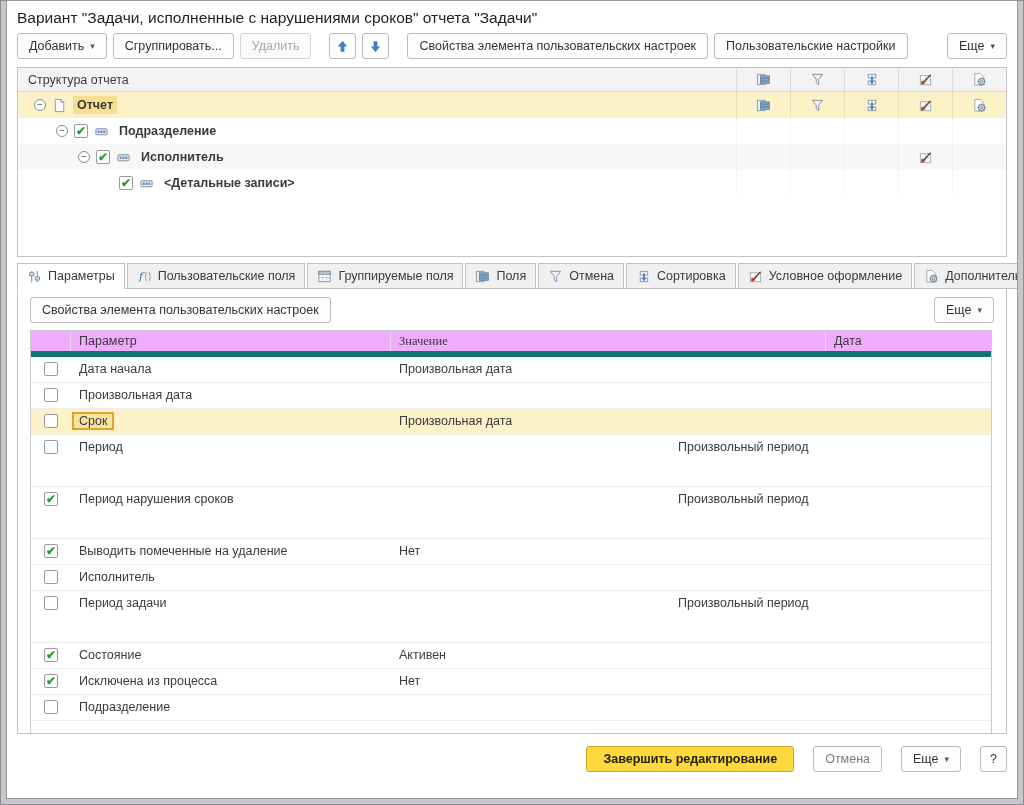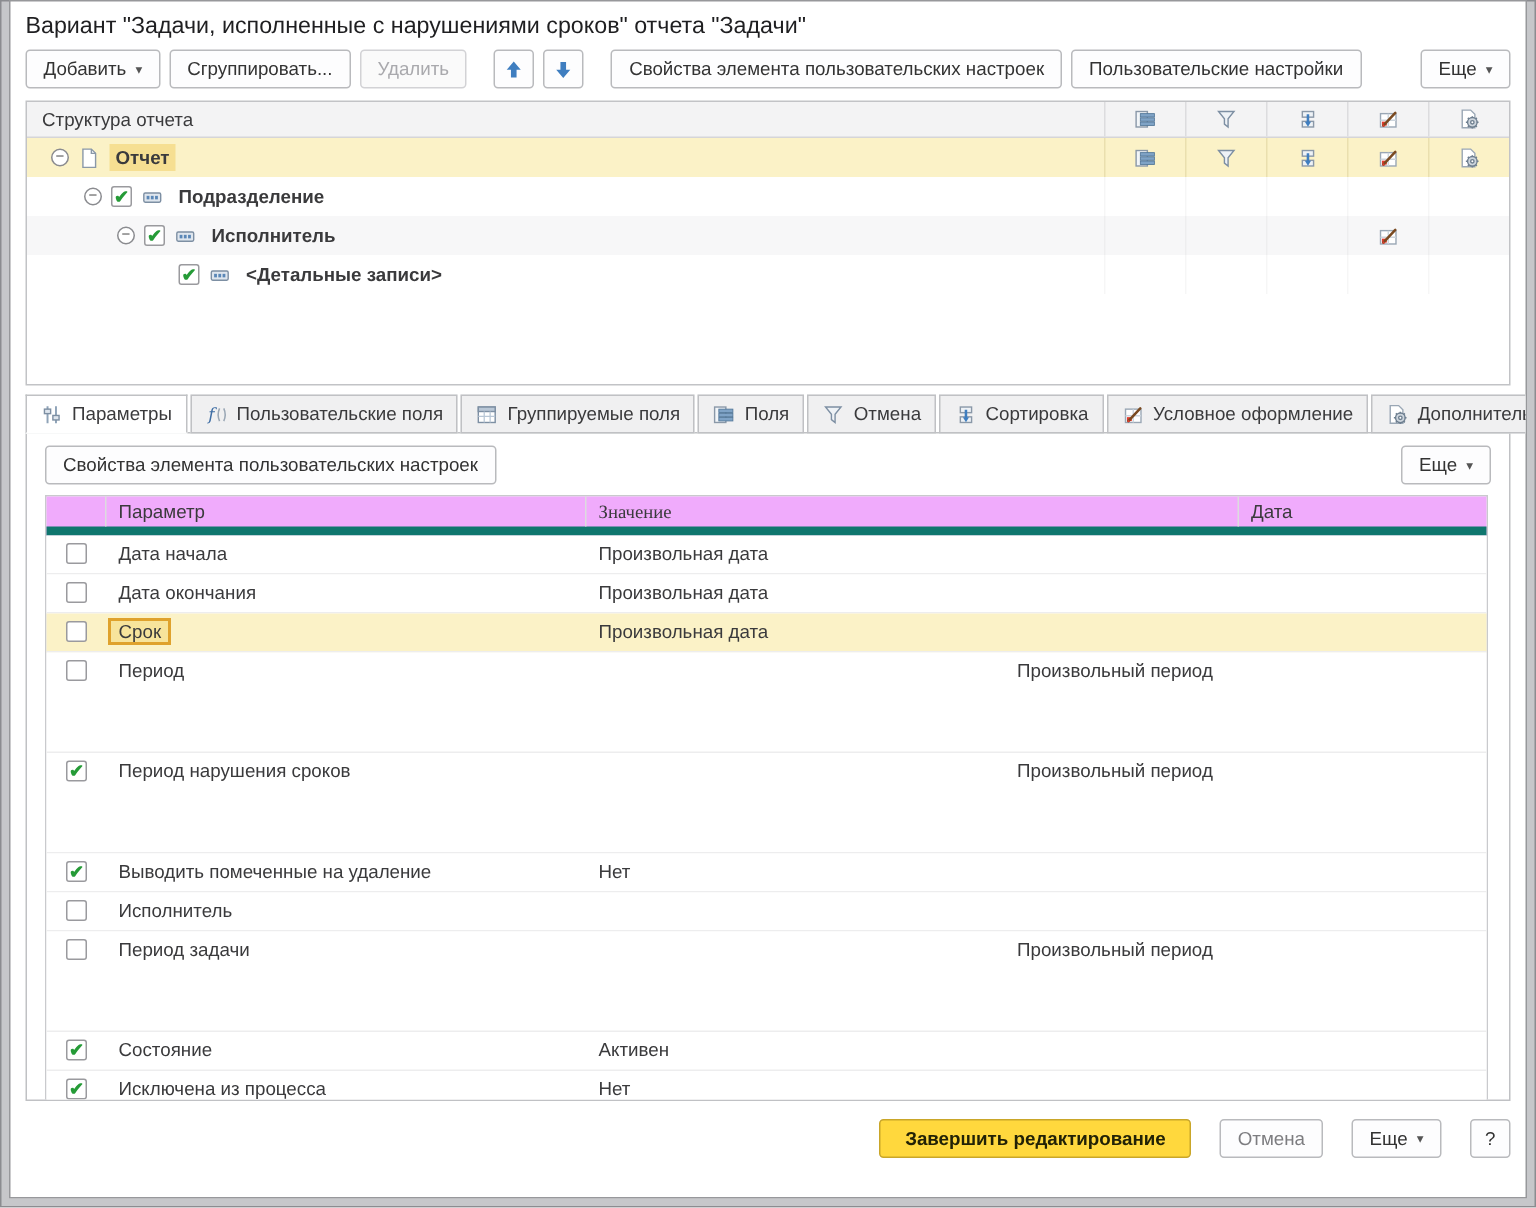--- a/index.html
+++ b/index.html
@@ -65,21 +65,21 @@
 
   .ptable { margin-top:7px; width:962px; border:1px solid #c9cacd; }
   .phead { display:flex; height:26px; background:#f0abfc; border-bottom:6px solid #0f766e; align-items:center; }
   .phead > div { padding:0 8px; border-right:1px solid #dcdcde; height:100%; display:flex; align-items:center; }
   .phead .c-check { width:40px; }
   .phead .c-param { width:320px; }
   .phead .c-value { width:435px;font-family:Liberation Serif, serif; }
   .phead .c-date  { flex:1; border-right:none; }
 
   .prow { display:flex; height:26px; border-bottom:1px solid #ededee; background:#fff; align-items:flex-start; }
-  .prow.tall { height:67px; }
+  .prow.tall { height:52px; }
   .prow.sel { background:#fbf2c7; }
   .prow .c-check { width:40px; display:flex; justify-content:center; padding-top:5px; }
   .prow .c-param { width:320px; padding:5px 8px 0; }
   .prow .c-value { width:435px; padding:5px 8px 0; }
   .prow .c-date  { flex:1; padding:5px 8px 0; }
   .prow .c-span  { flex:1; padding:5px 0 0 287px; white-space:nowrap; }
   .ptext { white-space:nowrap; }
   .ptext.focus { display:inline-block; background:#f7e49c; border:2px solid #dfa22d; padding:0 5px; margin:-3px 0 0 -7px; }
   .pfill { height:12px; }
 
@@ -386,21 +386,20 @@
                 <span class="cb"></span>
               </div>
               <div class="c-param"><span class="ptext">Дата начала</span></div>
               <div class="c-value">Произвольная дата</div>
               <div class="c-date"></div>
             </div>
             <div class="prow">
               <div class="c-check">
                 <span class="cb"></span>
               </div>
-              <div class="c-param"><span class="ptext">Дата окончания</span></div>
               <div class="c-value">Произвольная дата</div>
               <div class="c-date"></div>
             </div>
             <div class="prow sel">
               <div class="c-check">
                 <span class="cb"></span>
               </div>
               <div class="c-param"><span class="ptext focus">Срок</span></div>
               <div class="c-value">Произвольная дата</div>
               <div class="c-date"></div>

